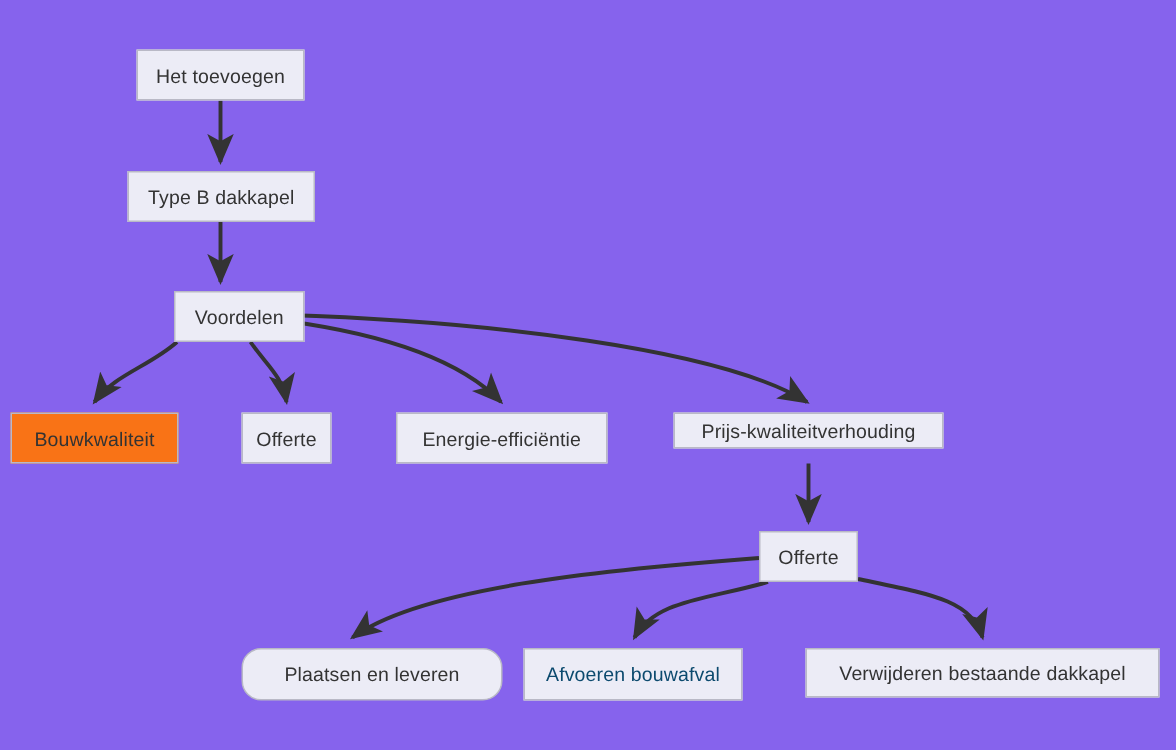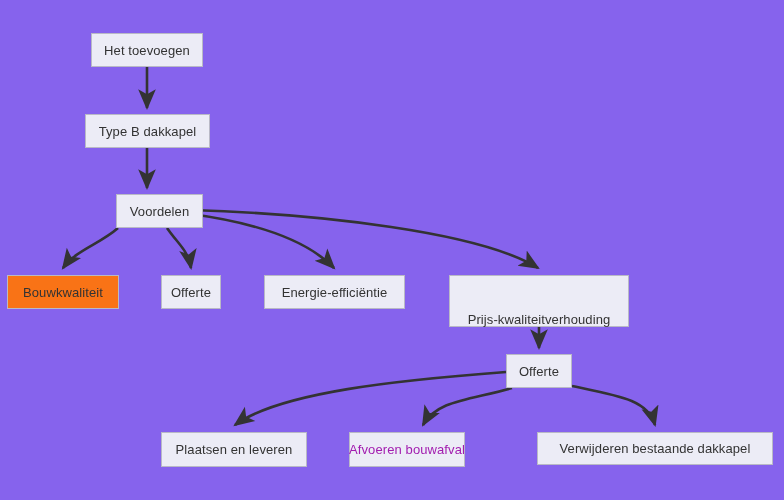--- a/index.html
+++ b/index.html
@@ -82,30 +82,30 @@
       </div>
       <div class="node" style="left: 7px; top: 275px; width: 112px; height: 34px; background: #f97316; border-color: rgb(185, 185, 198); color: rgb(51, 51, 51);">
         <span class="node-label">Bouwkwaliteit</span>
       </div>
       <div class="node" style="left: 161px; top: 275px; width: 60px; height: 34px; background: rgb(236, 236, 246); border-color: rgb(185, 185, 198); color: rgb(51, 51, 51);">
         <span class="node-label">Offerte</span>
       </div>
       <div class="node" style="left: 264px; top: 275px; width: 141px; height: 34px; background: rgb(236, 236, 246); border-color: rgb(185, 185, 198); color: rgb(51, 51, 51); justify-content: center;">
         <span class="node-label">Energie-efficiëntie</span>
       </div>
-      <div class="node" style="left: 449px; top: 275px; width: 180px; height: 52px; background: rgb(236, 236, 246); border-color: rgb(185, 185, 198); color: rgb(51, 51, 51); align-items: flex-end;">
+      <div class="node" style="left: 449px; top: 275px; width: 180px; height: 24px; background: rgb(236, 236, 246); border-color: rgb(185, 185, 198); color: rgb(51, 51, 51);">
         <span class="node-label">Prijs-kwaliteitverhouding</span>
       </div>
       <div class="node" style="left: 506px; top: 354px; width: 66px; height: 34px; background: rgb(236, 236, 246); border-color: rgb(185, 185, 198); color: rgb(51, 51, 51); justify-content: center;">
         <span class="node-label">Offerte</span>
       </div>
-      <div class="node" style="left: 161px; top: 432px; width: 146px; height: 35px; background: rgb(236, 236, 246); border-color: rgb(185, 185, 198); color: rgb(51, 51, 51);">
+      <div class="node" style="left: 161px; top: 432px; width: 174px; height: 35px; background: rgb(236, 236, 246); border-color: rgb(185, 185, 198); color: rgb(51, 51, 51); border-radius: 13px;">
         <span class="node-label">Plaatsen en leveren</span>
       </div>
-      <div class="node" style="left: 349px; top: 432px; width: 116px; height: 35px; background: rgb(236, 236, 246); border-color: rgb(185, 185, 198); color: #a21caf;">
+      <div class="node" style="left: 349px; top: 432px; width: 146px; height: 35px; background: rgb(236, 236, 246); border-color: rgb(185, 185, 198); color: #0c4a6e;">
         <span class="node-label">Afvoeren bouwafval</span>
       </div>
       <div class="node" style="left: 537px; top: 432px; width: 236px; height: 33px; background: rgb(236, 236, 246); border-color: rgb(185, 185, 198); color: rgb(51, 51, 51);">
         <span class="node-label">Verwijderen bestaande dakkapel</span>
       </div>
     </div>
 
 </div>
 
 </body></html>

